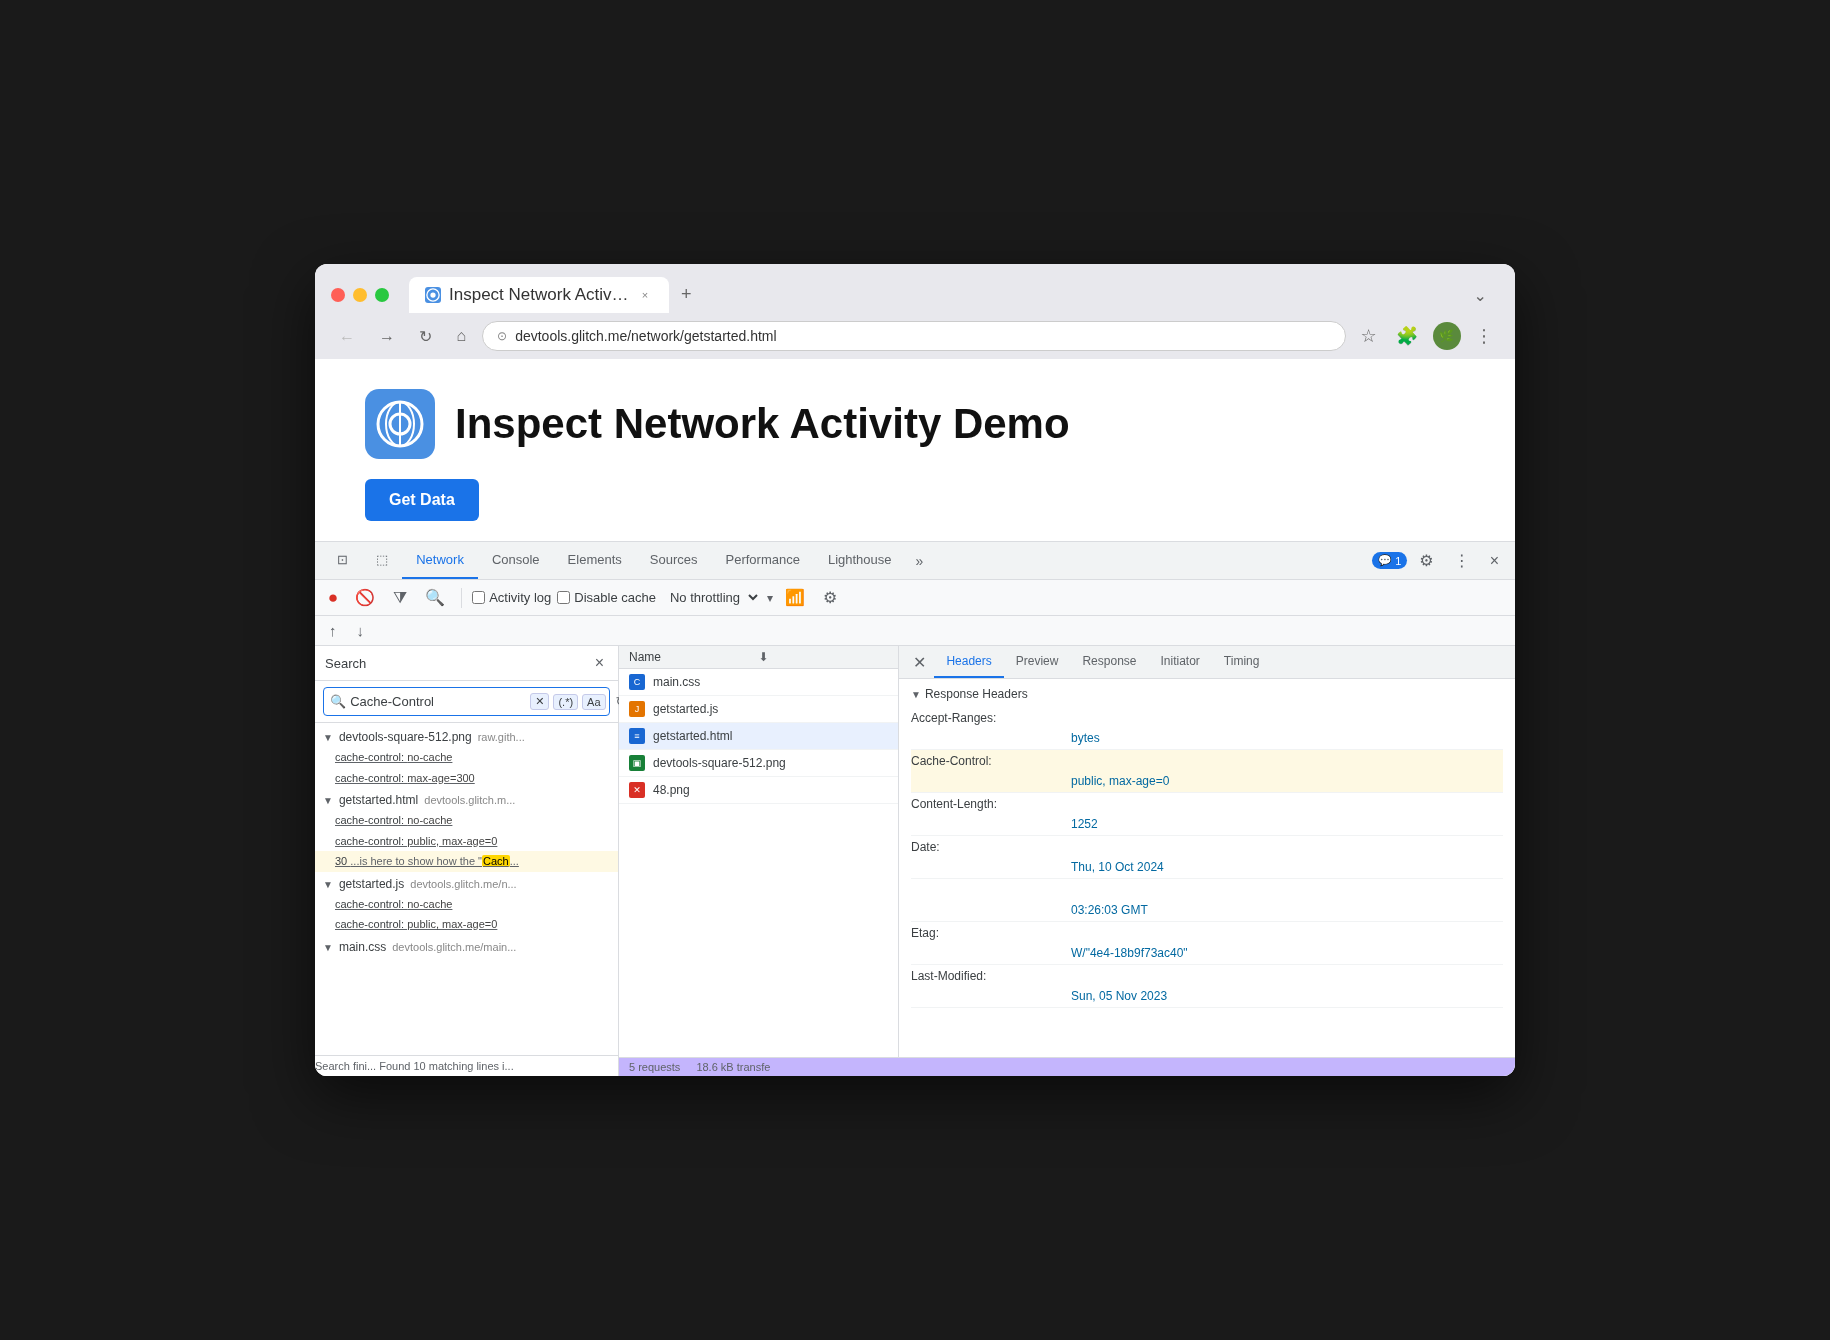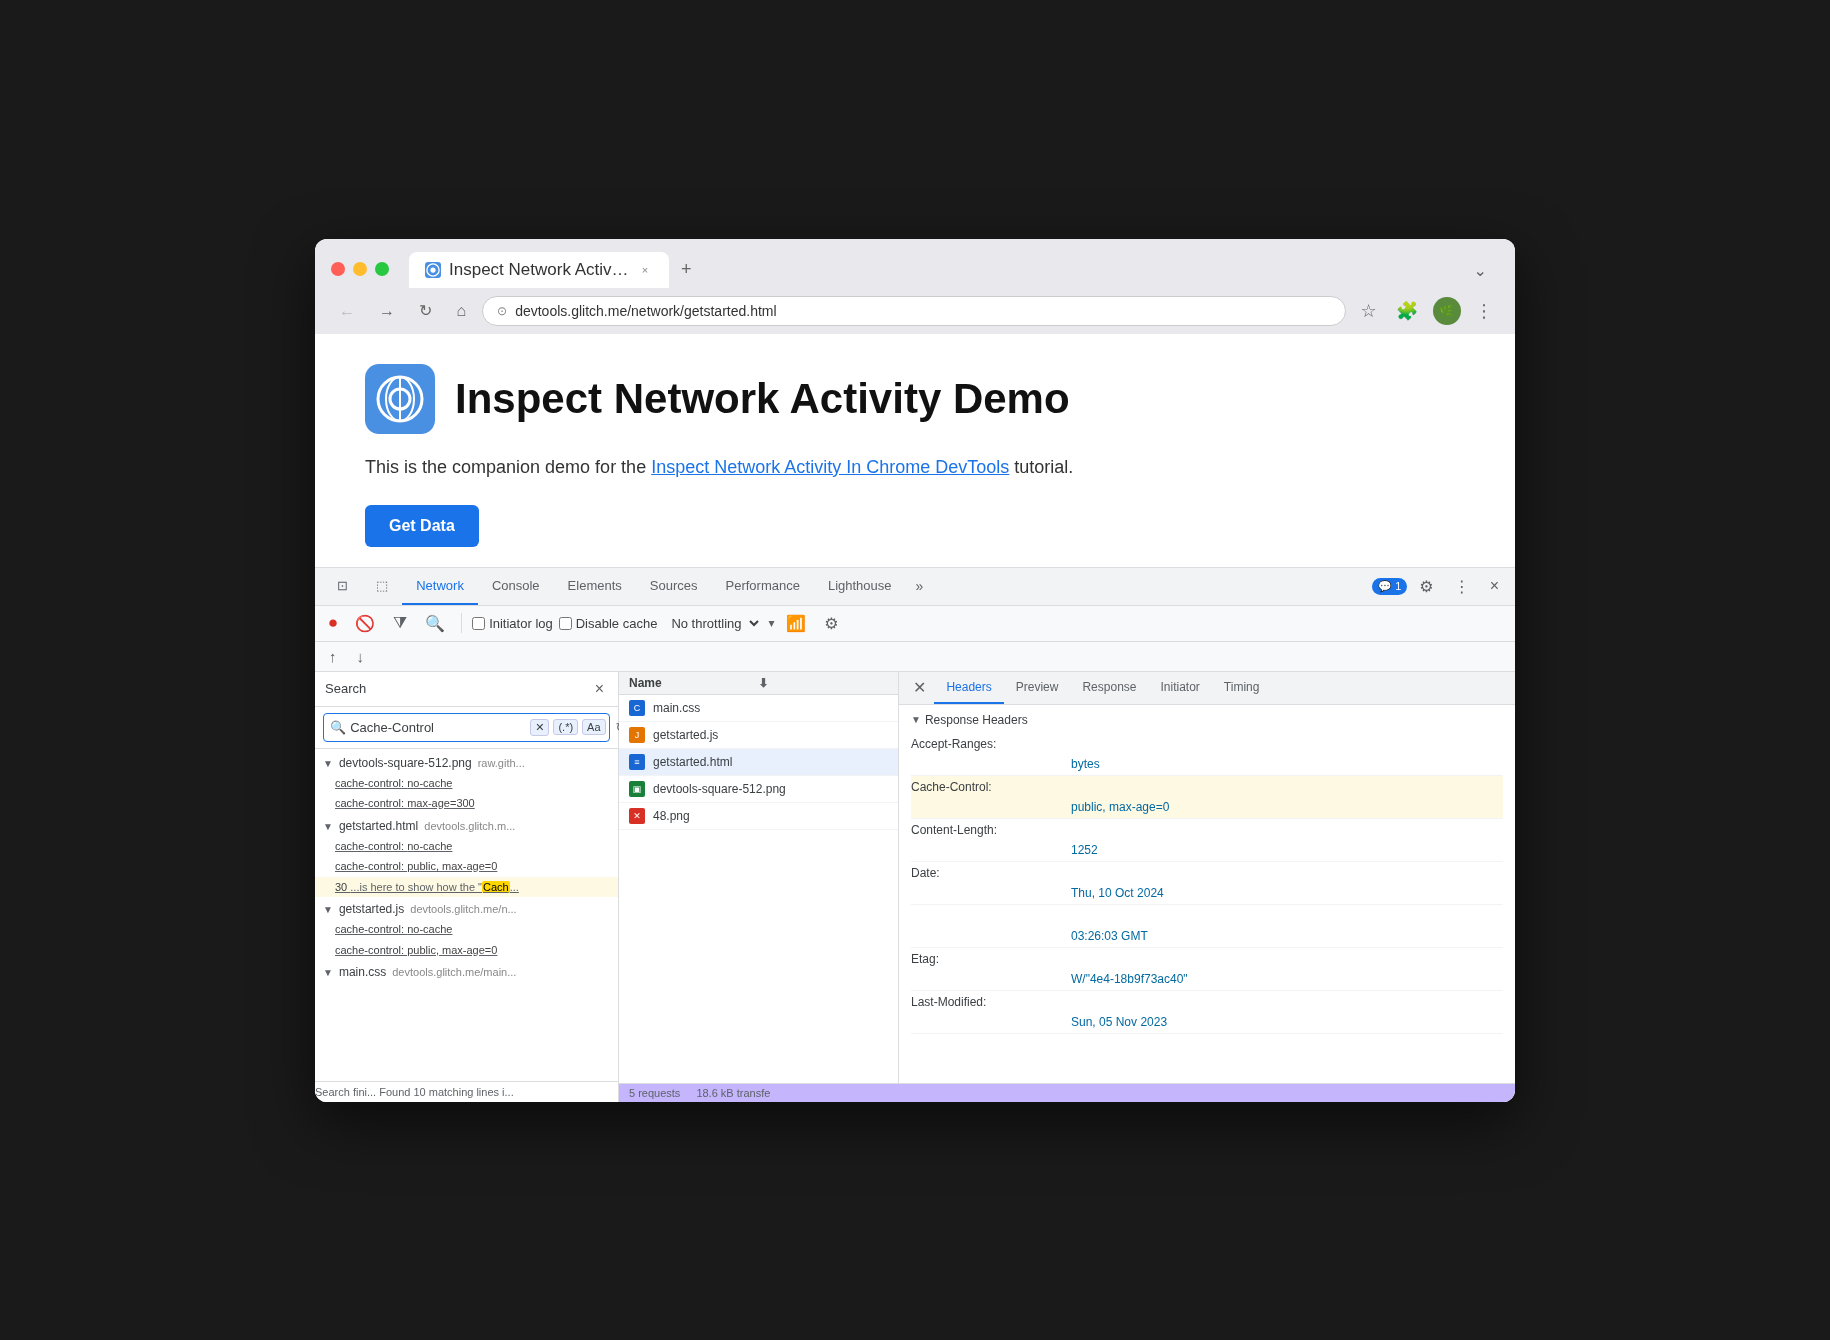--- a/index.html
+++ b/index.html
@@ -441,21 +441,21 @@
       background: #fff;
     }
     .file-list-header {
       display: flex;
       align-items: center;
       padding: 4px 10px;
       background: #f1f3f4;
       border-bottom: 1px solid #dadce0;
       font-size: 12px;
       color: #3c4043;
-      font-weight: 700;
+      font-weight: 400;
     }
     .file-list-header span { flex: 1; }
     .file-list-sort { color: #5f6368; }
     .file-row {
       display: flex;
       align-items: center;
       gap: 8px;
       padding: 5px 10px;
       font-size: 12px;
       color: #3c4043;
@@ -607,23 +607,20 @@
       <div class="page-logo">
         <svg viewBox="0 0 50 50" fill="none" xmlns="http://www.w3.org/2000/svg">
           <circle cx="25" cy="25" r="22" stroke="white" stroke-width="3" fill="none"></circle>
           <circle cx="25" cy="25" r="10" stroke="white" stroke-width="3" fill="none"></circle>
           <line x1="25" y1="3" x2="25" y2="47" stroke="white" stroke-width="2"></line>
           <ellipse cx="25" cy="25" rx="14" ry="22" stroke="white" stroke-width="2" fill="none"></ellipse>
         </svg>
       </div>
       <h1 class="page-title">Inspect Network Activity Demo</h1>
     </div>
-    <p class="page-desc">
-      <span>This is the companion demo for the </span><a class="page-link">Inspect Network Activity In Chrome DevTools</a><span> tutorial.</span>
-    </p>
     <button class="get-data-btn">Get Data</button>
   </div>
 
   <div class="devtools">
 
     <div class="devtools-tabs">
       <button class="devtools-tab-btn">⊡</button>
       <button class="devtools-tab-btn">⬚</button>
       <button class="devtools-tab-btn active">Network</button>
       <button class="devtools-tab-btn">Console</button>
@@ -644,21 +641,21 @@
     </div>
 
     <div class="network-toolbar">
       <button class="nt-btn record">⏺</button>
       <button class="nt-btn">🚫</button>
       <button class="nt-btn">⧩</button>
       <button class="nt-btn">🔍</button>
       <div class="nt-separator"></div>
       <label class="nt-checkbox-label">
         <input type="checkbox" style="">
-        <span>Initiator log</span>
+        <span>Activity log</span>
       </label>
       <label class="nt-checkbox-label">
         <input type="checkbox" style="">
         <span>Disable cache</span>
       </label>
       <select class="no-throttle-select">
         <option>No throttling</option>
       </select>
       <span style="color:#5f6368;font-size:12px;">▾</span>
       <button class="nt-btn">📶</button>

